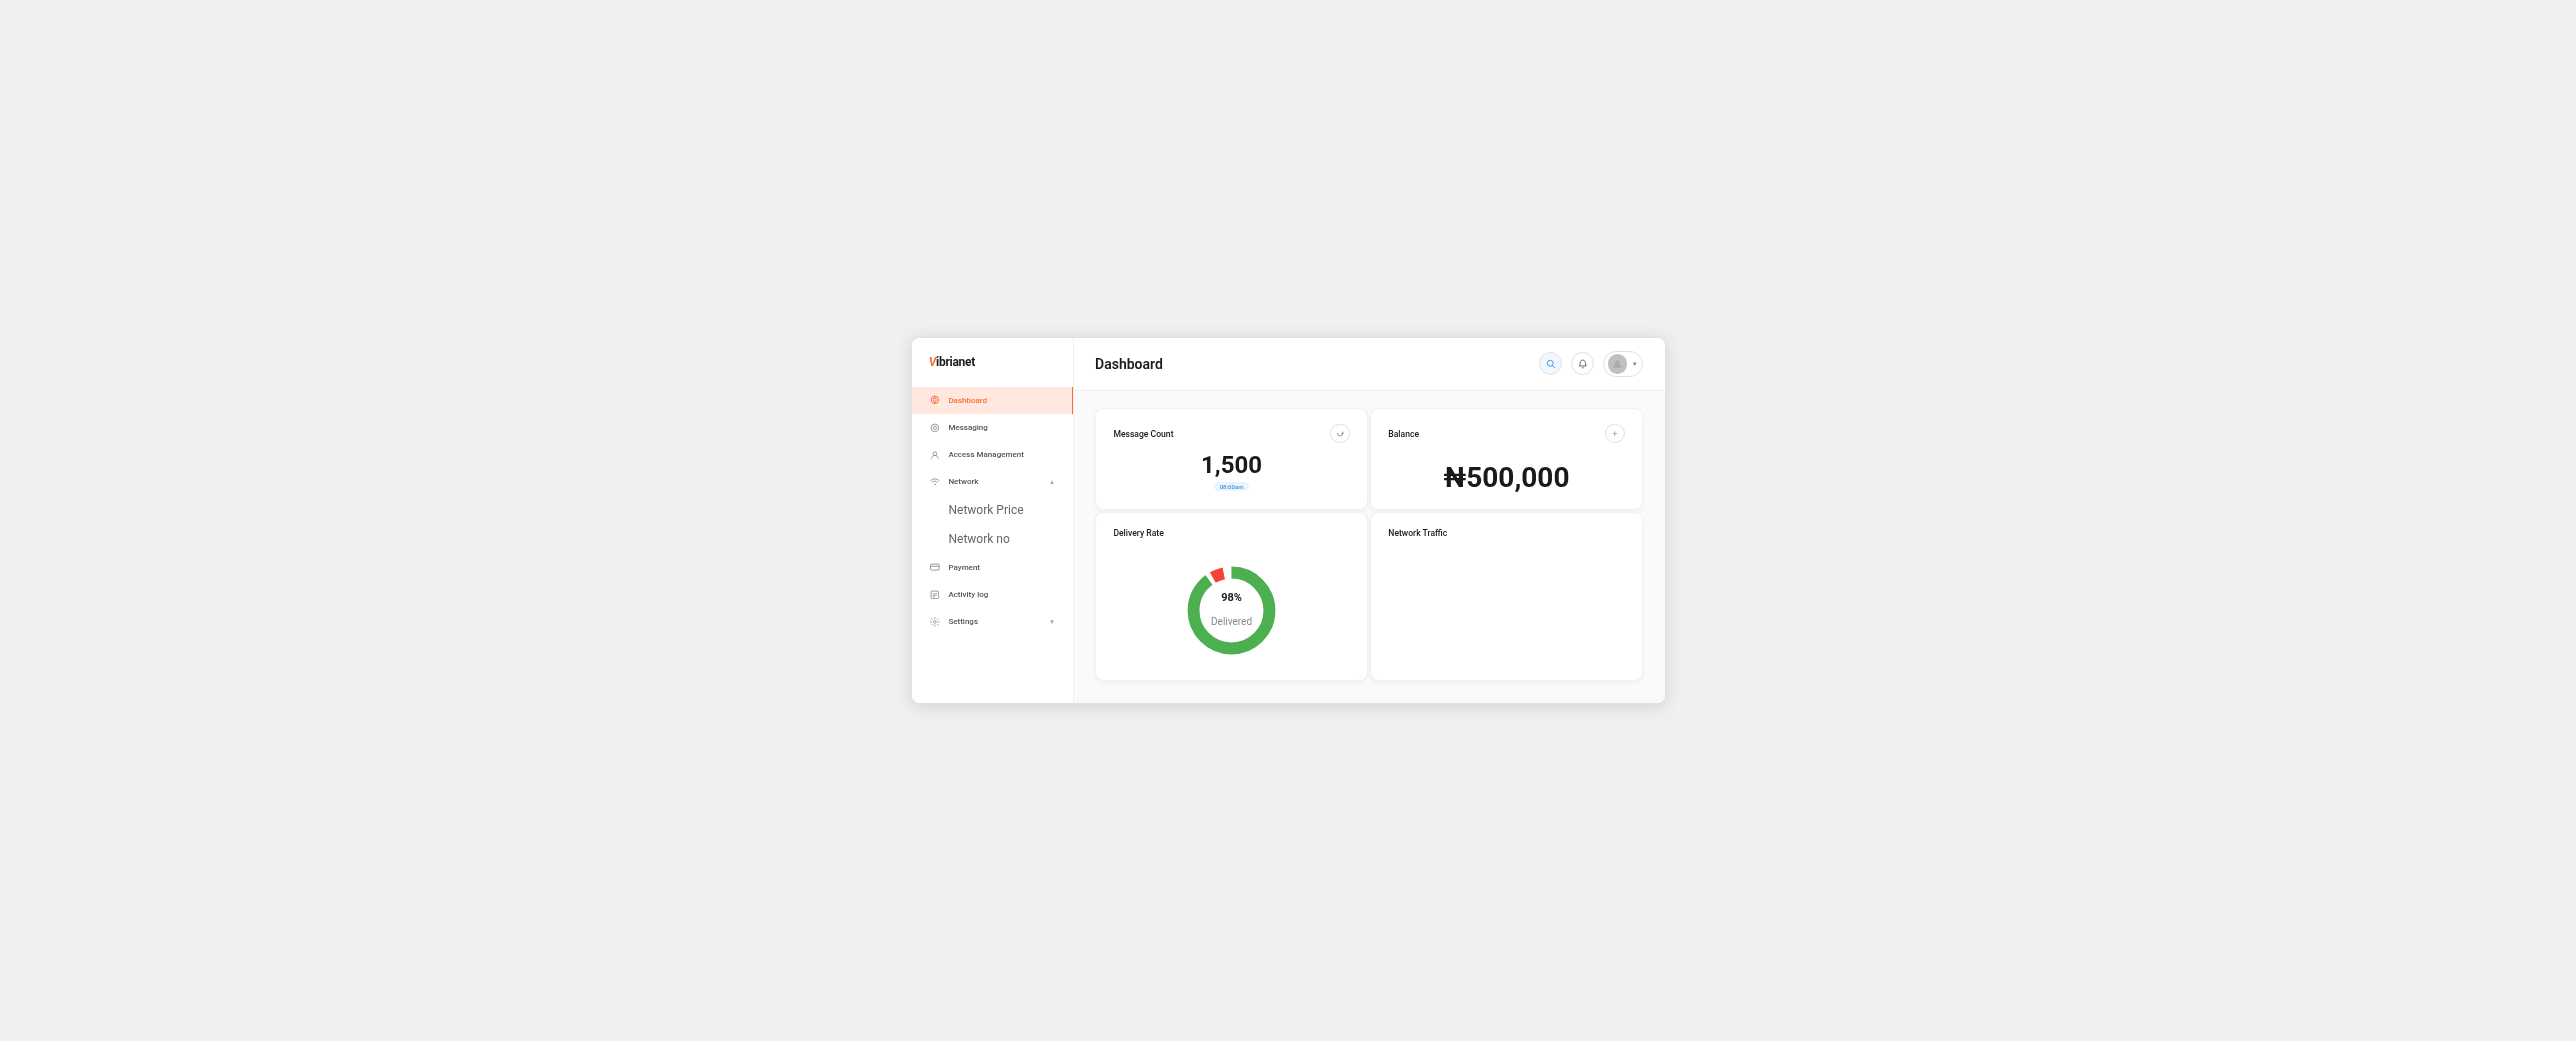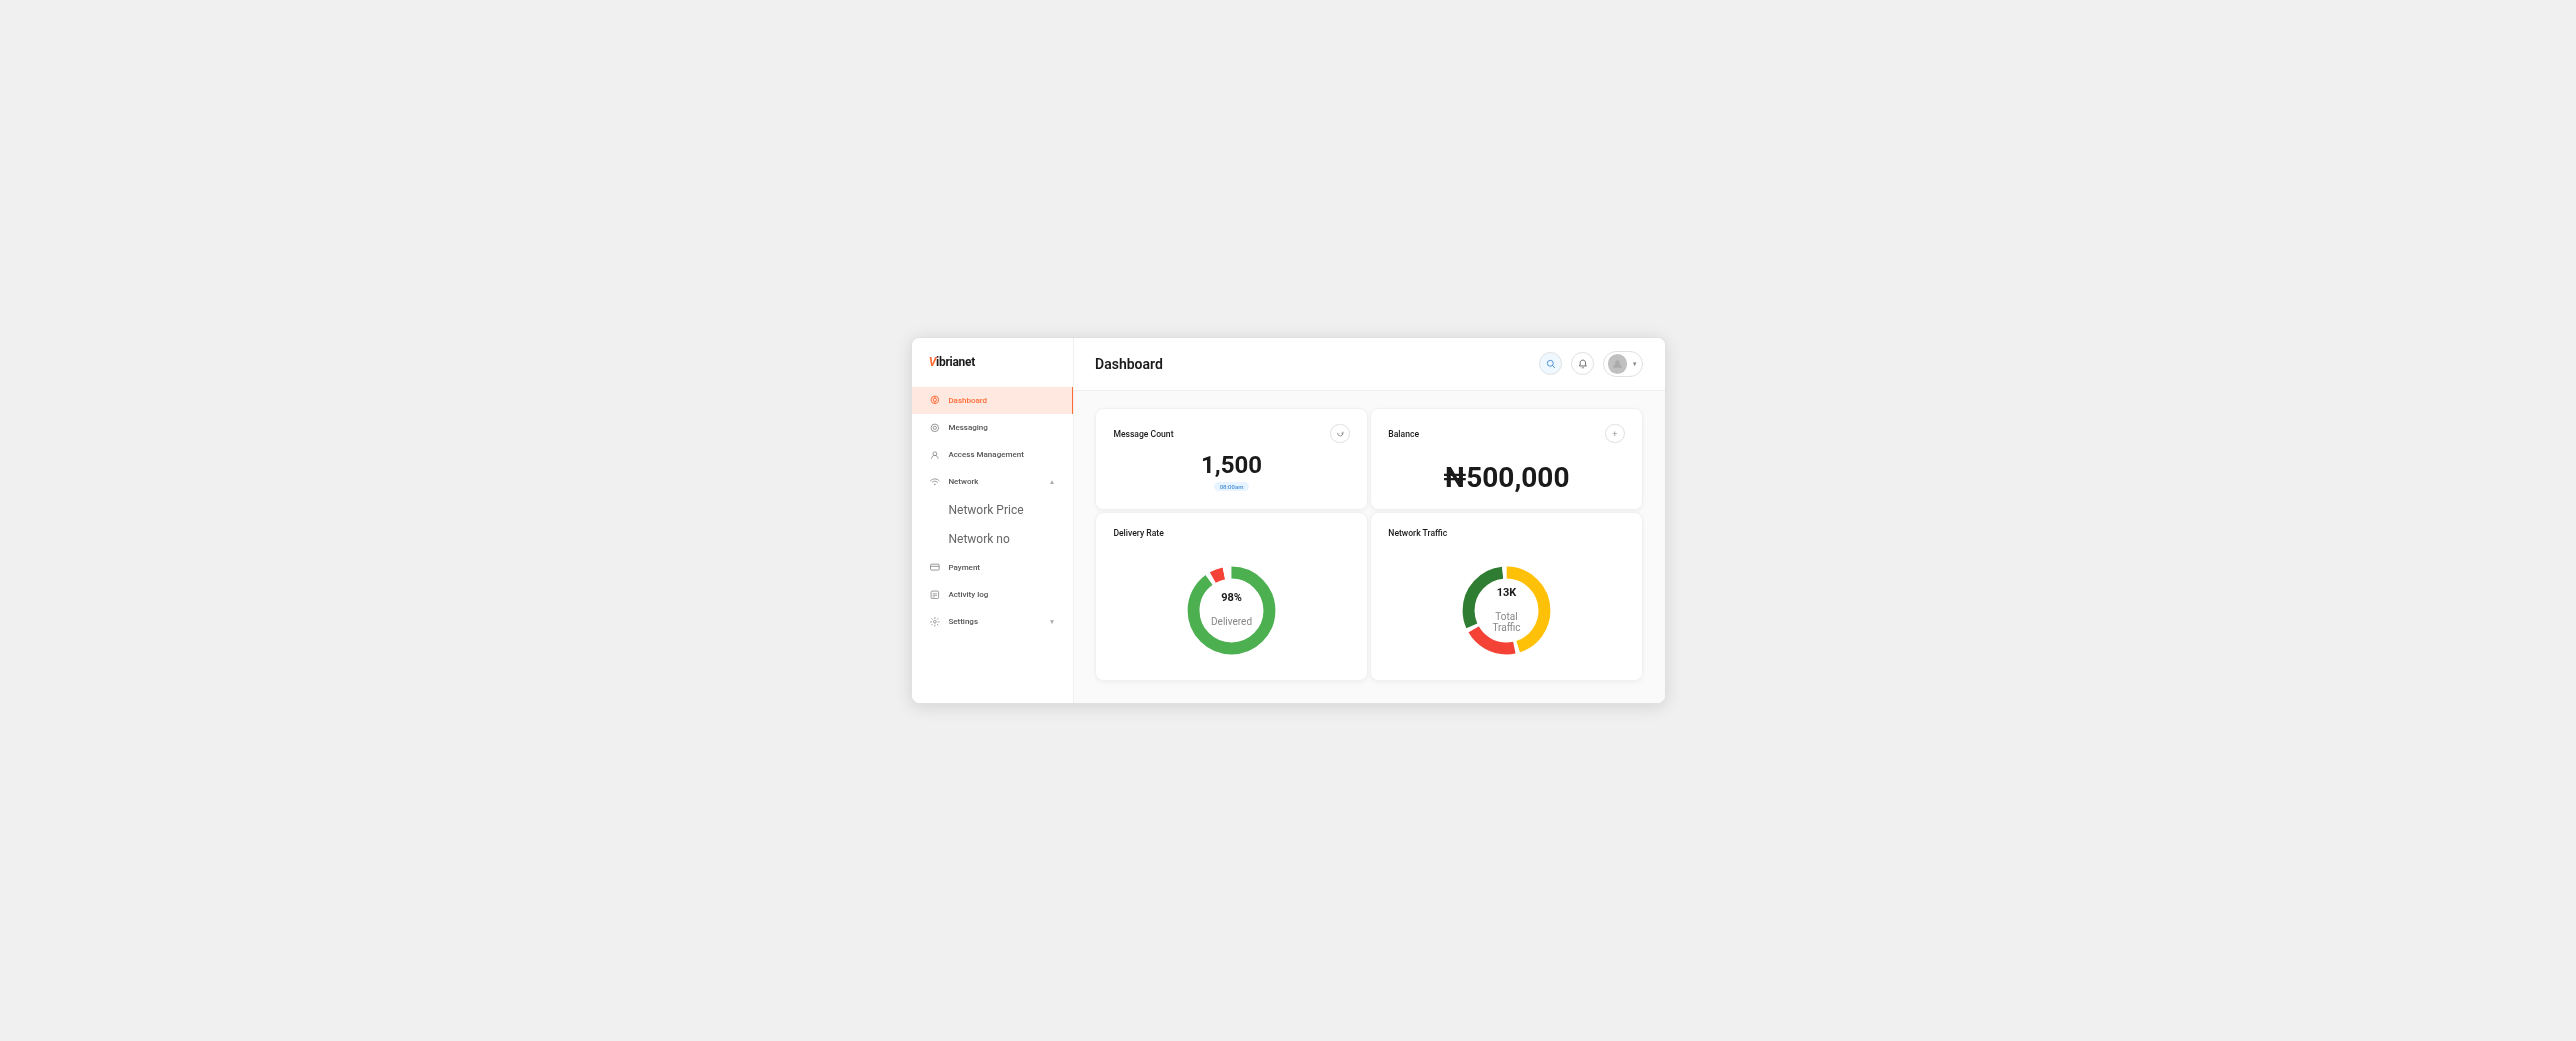--- a/index.html
+++ b/index.html
@@ -437,41 +437,19 @@
                 <div class="donut-label">Delivered</div>
               </div>
             </div>
           </div>
         </div>
 
         <div class="card">
           <div class="card-header">
             <span class="card-title">Network Traffic</span>
           </div>
-          <div class="chart-container">
-            <div class="donut-wrapper">
-              <svg viewBox="0 0 190 190" xmlns="http://www.w3.org/2000/svg">
-
-                <circle cx="95" cy="95" r="70" fill="none" stroke="#FFC107" stroke-width="22" stroke-dasharray="198 241" stroke-dashoffset="0" transform="rotate(-90 95 95)"></circle>
-
-                <circle cx="95" cy="95" r="70" fill="none" stroke="#ffffff" stroke-width="24" stroke-dasharray="7 432" stroke-dashoffset="-198" transform="rotate(-90 95 95)"></circle>
-
-                <circle cx="95" cy="95" r="70" fill="none" stroke="#F44336" stroke-width="22" stroke-dasharray="88 351" stroke-dashoffset="-205" transform="rotate(-90 95 95)"></circle>
-
-                <circle cx="95" cy="95" r="70" fill="none" stroke="#ffffff" stroke-width="24" stroke-dasharray="7 432" stroke-dashoffset="-293" transform="rotate(-90 95 95)"></circle>
-
-                <circle cx="95" cy="95" r="70" fill="none" stroke="#2E7D32" stroke-width="22" stroke-dasharray="132 307" stroke-dashoffset="-300" transform="rotate(-90 95 95)"></circle>
-
-                <circle cx="95" cy="95" r="70" fill="none" stroke="#ffffff" stroke-width="24" stroke-dasharray="7 432" stroke-dashoffset="-432" transform="rotate(-90 95 95)"></circle>
-              </svg>
-              <div class="donut-center">
-                <div class="donut-value">13K</div>
-                <div class="donut-label">Total Traffic</div>
-              </div>
-            </div>
-          </div>
         </div>
 
       </div>
     </div>
   </main>
 </div>
 
 
 </body></html>

